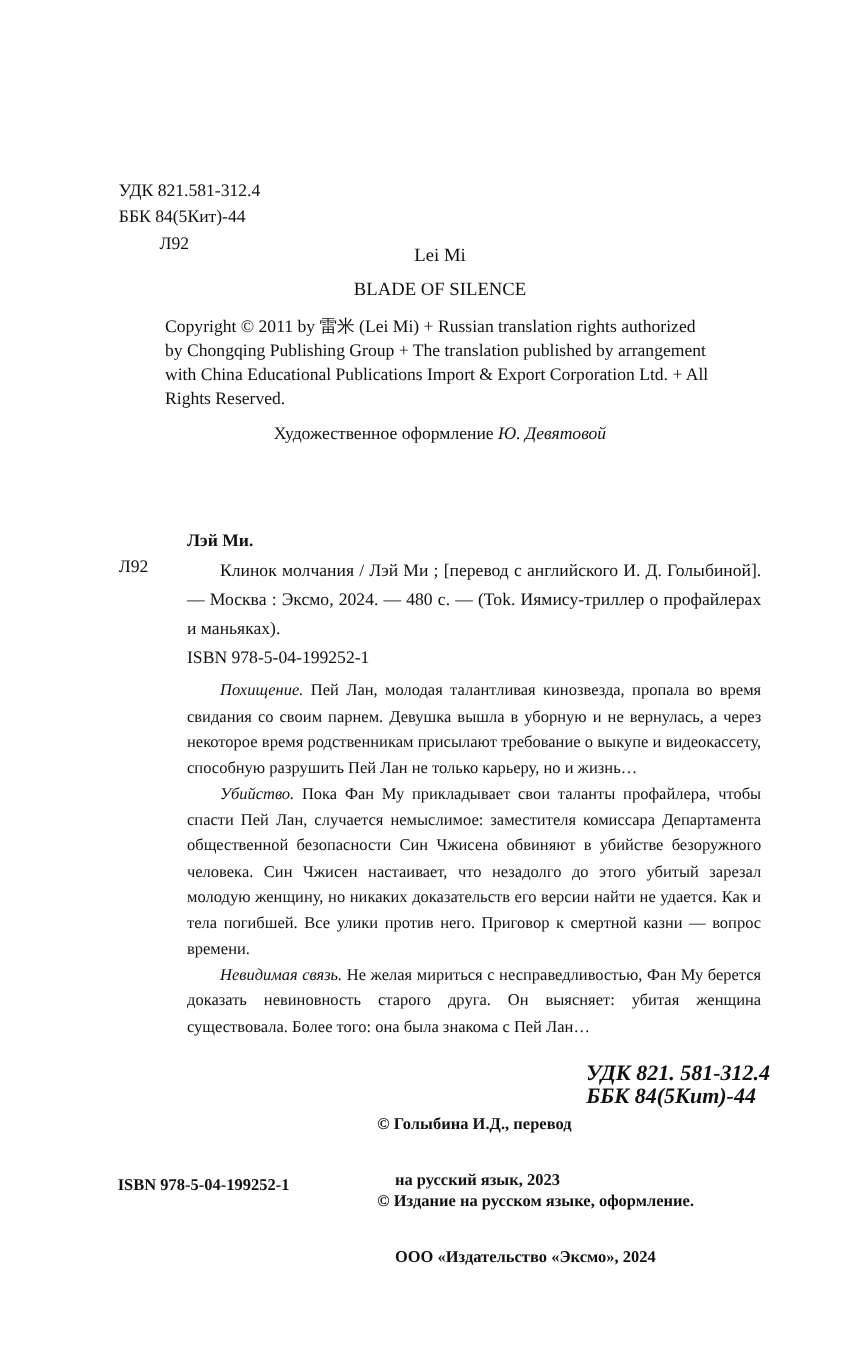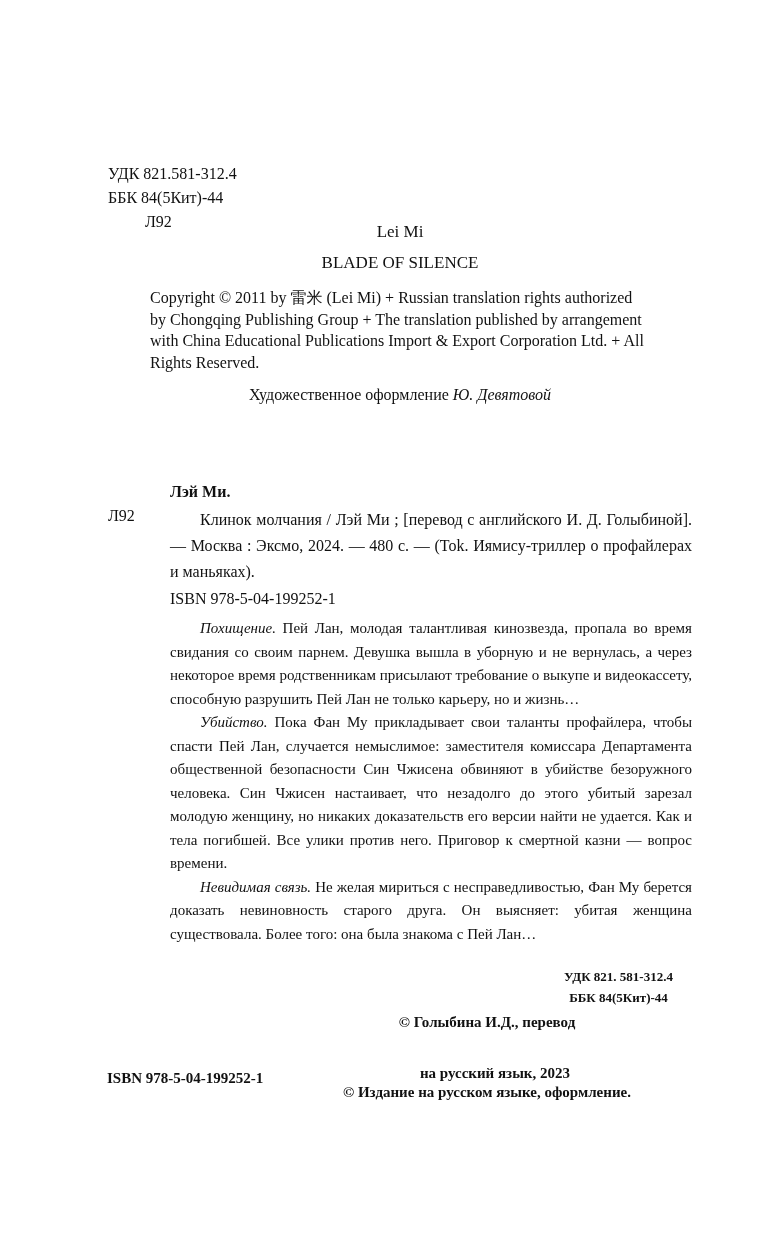--- a/index.html
+++ b/index.html
@@ -1,31 +1,31 @@
 <!DOCTYPE html>
 <html><head>
   <meta charset="utf-8">
   <style>
     html, body { margin:0; padding:0; background:#ffffff; }
     body { width:768px; height:1240px; position:relative; overflow:hidden; color:#111; font-family:"Liberation Serif", serif; }
-    .abs { position:absolute;text-align:center; }
+    .abs { position:absolute; }
     .cls { font-size:16px; line-height:20px; }
     .lei { left:0; width:800px; text-align:center; top:222px; font-size:17px; }
     .blade { left:0; width:800px; text-align:center; top:253px; font-size:17px; }
     .copy { left:150px; width:500px; text-align:left; top:287px; font-size:16px; line-height:21.5px; }
     .art { left:0; width:800px; text-align:center; top:386px; font-size:16px; }
     .art i { font-style:italic;text-align:right; }
     .author { left:170px; top:483px; font-size:16px; font-weight:bold; }
     .a92 { left:108px; top:507px; font-size:16px; }
     .bib { left:170px; top:507px; width:522px; font-size:16px; line-height:26px; text-align:justify; text-indent:30px; }
     .isbn1 { left:170px; top:590px; font-size:16px; }
     .annot { left:170px; top:617px; width:522px; font-size:15px; line-height:23.5px; text-align:justify; }
     .annot p { margin:0; text-indent:30px; }
     .annot i { }
-    .udk2 { left:564px; top:966px; font-size:13px; font-weight:bold; line-height:21px; }
+    .udk2 { left:533px; top:966px; font-size:20px; font-weight:bold; line-height:21px;font-style:italic; }
     .copyright2 { left:343px; top:1013px; font-size:15px; font-weight:bold; line-height:19px; }
     .copyright2 .ind { padding-left:16px;margin-top:32px; }
     .isbn2 { left:107px; top:1070px; font-size:15px; font-weight:bold; }
   </style>
 </head>
 <body>
 
 <div class="abs cls" style="left:108px;top:164px;">УДК 821.581-312.4</div>
 <div class="abs cls" style="left:108px;top:188px;">ББК 84(5Кит)-44</div>
 <div class="abs cls" style="left:145px;top:212px;">Л92</div>
@@ -52,15 +52,16 @@
 
 <div class="abs udk2">
   <div>УДК 821. 581-312.4</div>
   <div>ББК 84(5Кит)-44</div>
 </div>
 
 <div class="abs copyright2">
   <div>© Голыбина И.Д., перевод</div>
   <div class="ind">на русский язык, 2023</div>
   <div>© Издание на русском языке, оформление.</div>
+  <div class="ind">ООО «Издательство «Эксмо», 2024</div>
 </div>
 
 <div class="abs isbn2">ISBN 978-5-04-199252-1</div>
 
 </body></html>

